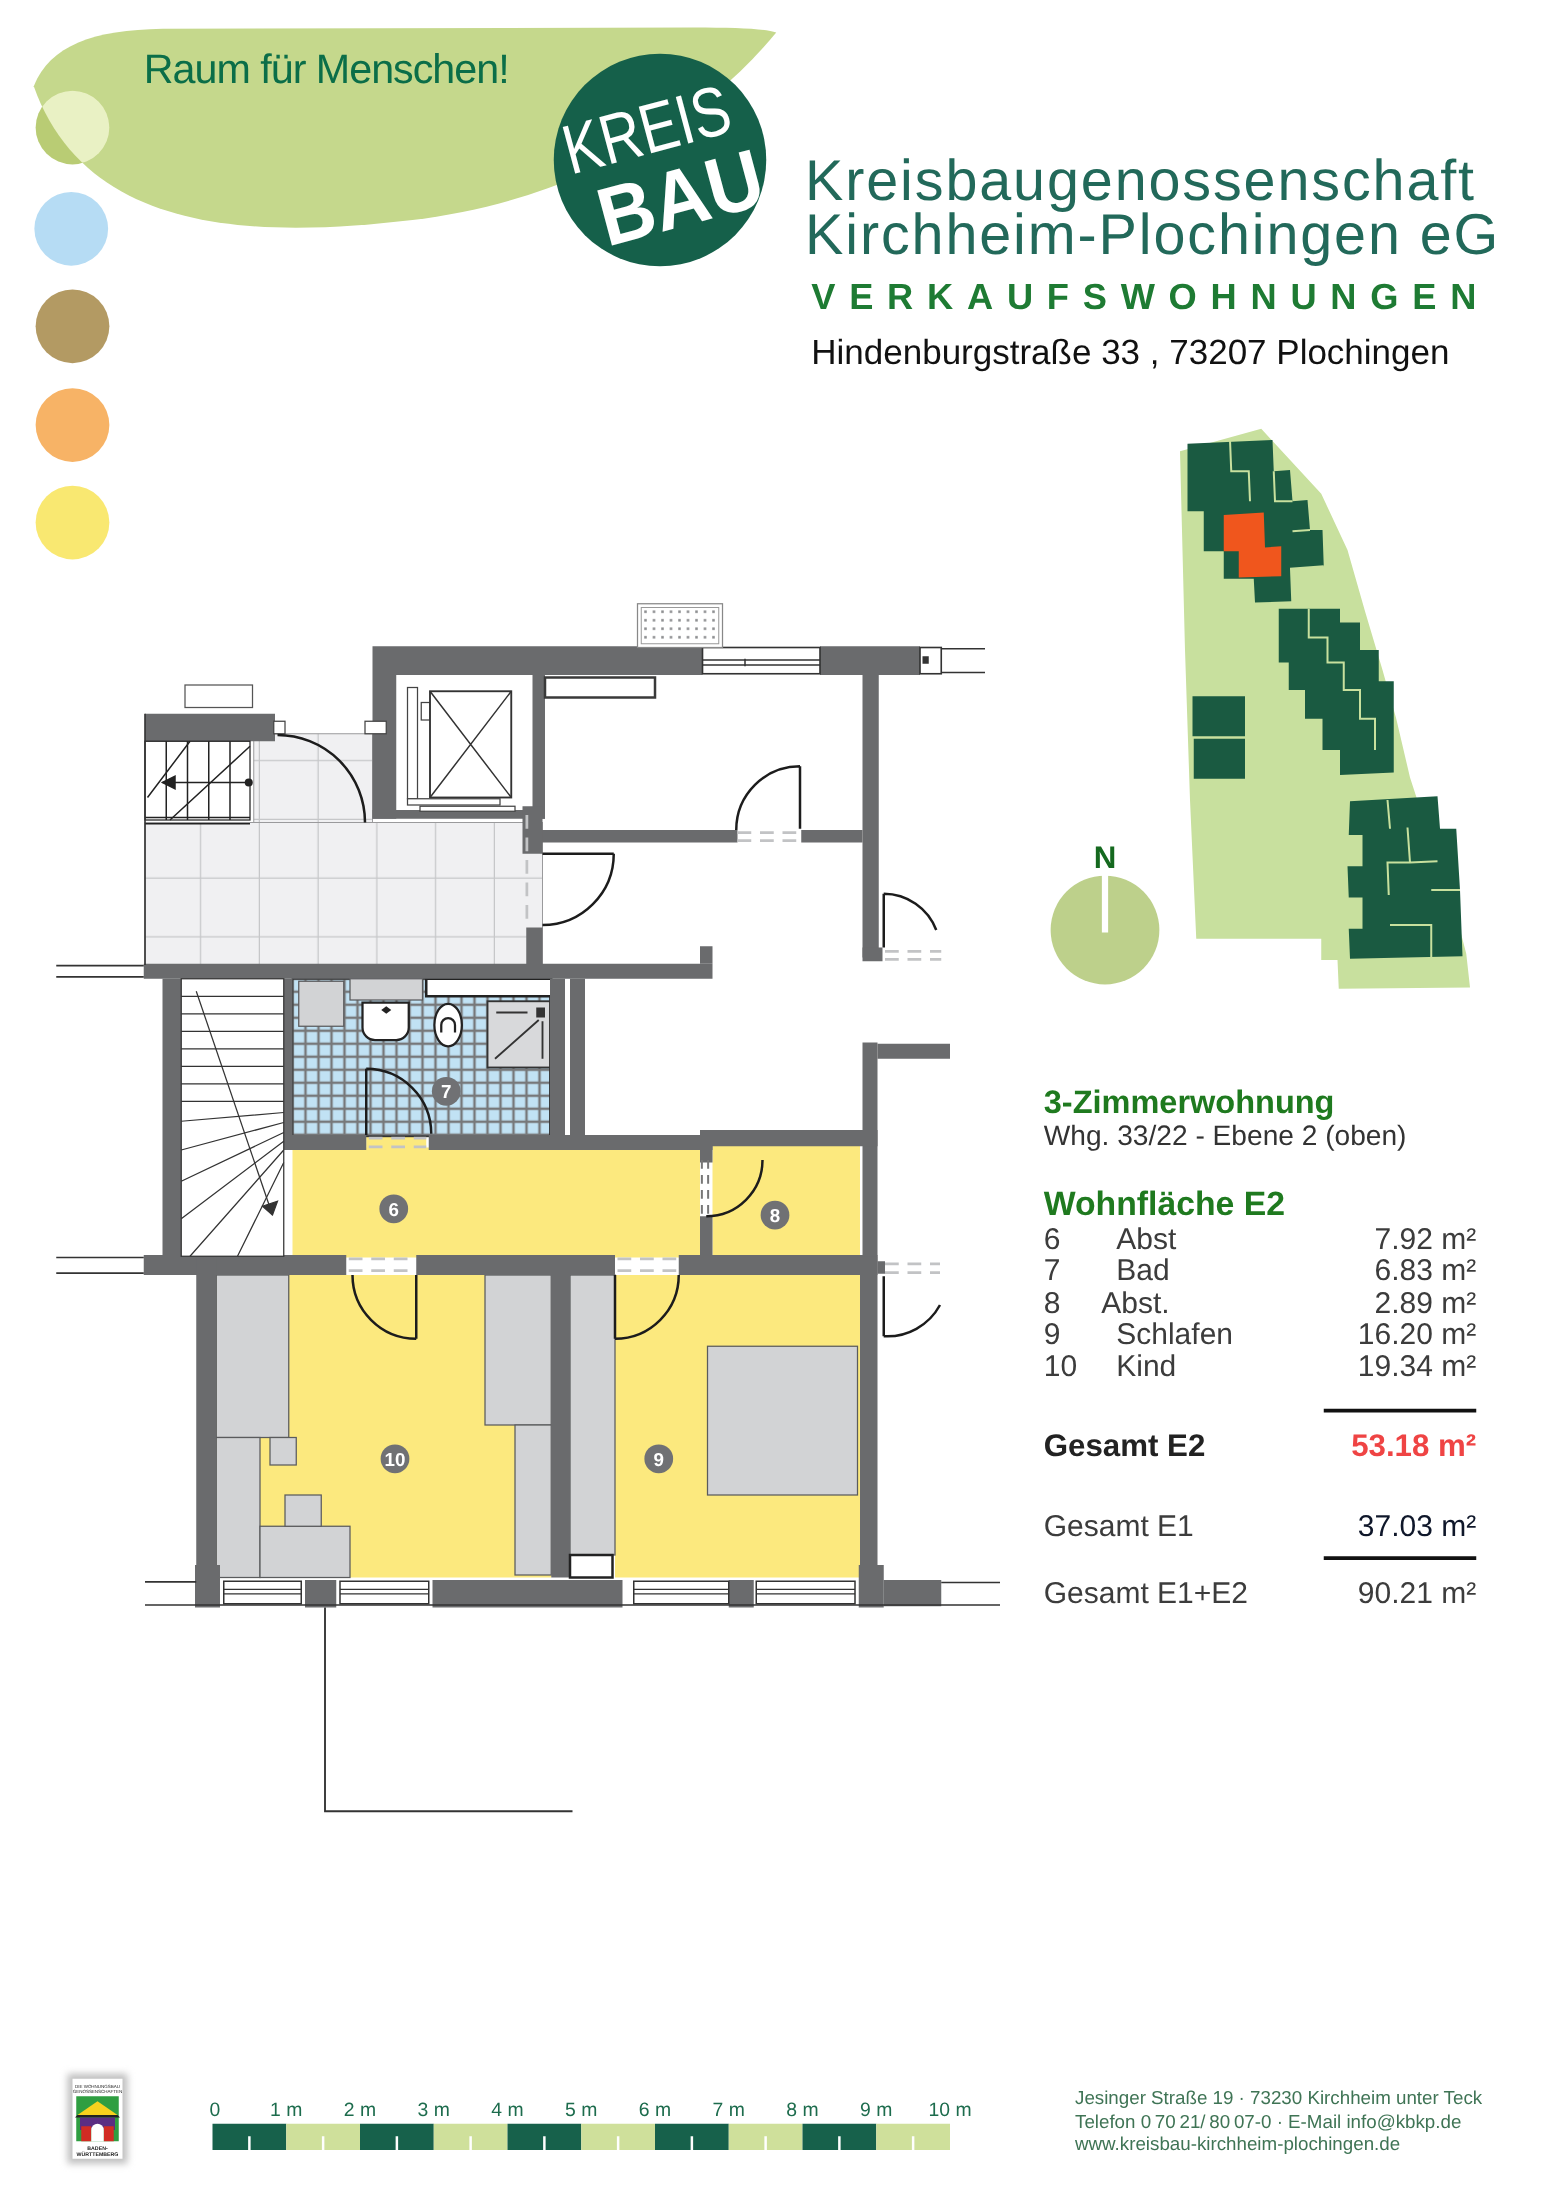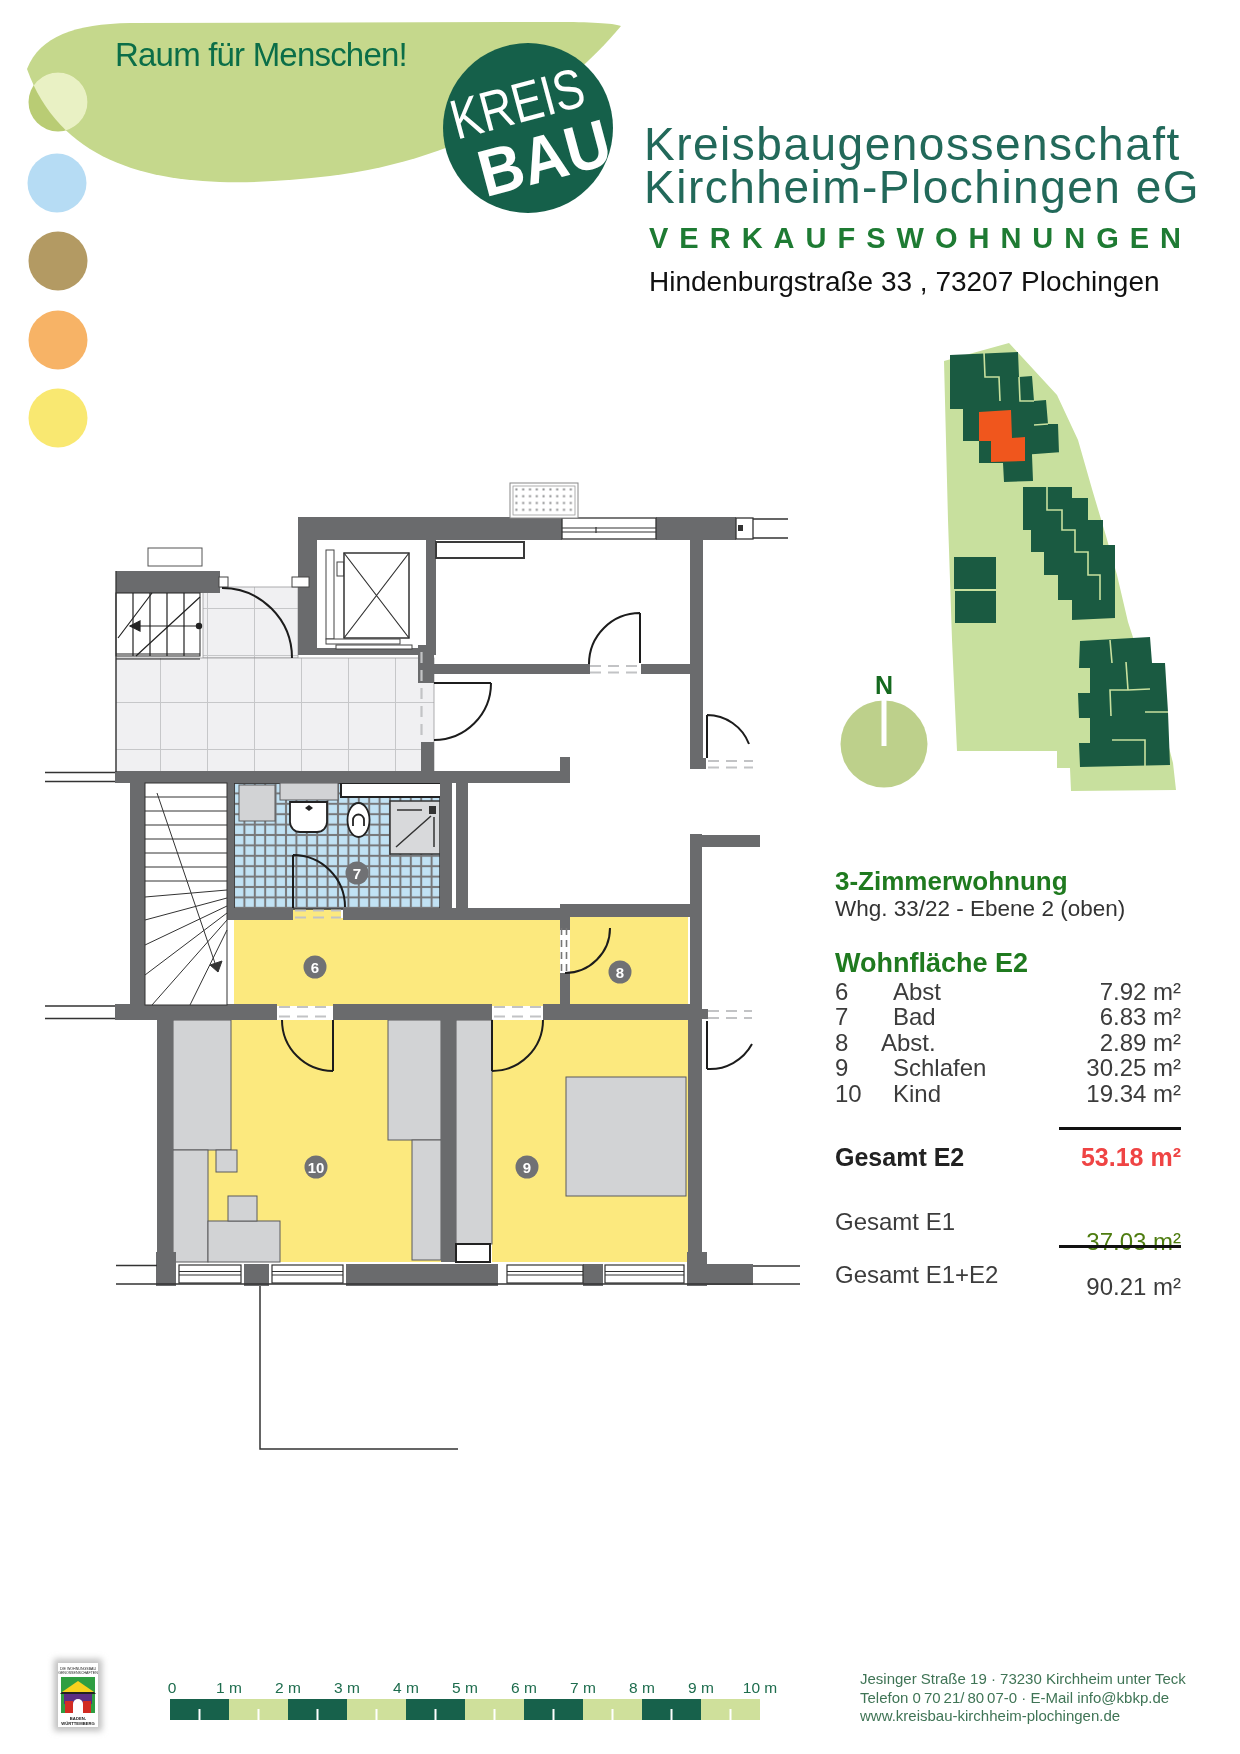--- a/index.html
+++ b/index.html
@@ -322,28 +322,28 @@
       <div class="abs" style="left:58px;top:0;">Abst</div>
       <div class="abs" style="right:0;top:0;">7.92 m²</div>
     <div class="abs" style="left:0;top:25px;">7</div>
       <div class="abs" style="left:58px;top:25px;">Bad</div>
       <div class="abs" style="right:0;top:25px;">6.83 m²</div>
     <div class="abs" style="left:0;top:51px;">8</div>
       <div class="abs" style="left:46px;top:51px;">Abst.</div>
       <div class="abs" style="right:0;top:51px;">2.89 m²</div>
     <div class="abs" style="left:0;top:76px;">9</div>
       <div class="abs" style="left:58px;top:76px;">Schlafen</div>
-      <div class="abs" style="right:0;top:76px;">30.25 m²</div>
+      <div class="abs" style="right:0;top:76px;">16.20 m²</div>
     <div class="abs" style="left:0;top:102px;">10</div>
       <div class="abs" style="left:58px;top:102px;">Kind</div>
       <div class="abs" style="right:0;top:102px;">19.34 m²</div>
   </div>
   <div class="abs" style="left:224px;top:261px;width:122px;height:2.5px;background:#111;"></div>
   <div class="abs" style="left:0;top:277px;font-size:25px;font-weight:bold;color:#222;">Gesamt E2</div>
   <div class="abs" style="right:0;top:277px;font-size:25px;font-weight:bold;color:#ef4444;">53.18 m²</div>
   <div class="abs" style="left:0;top:342px;font-size:24px;color:#3c3c3c;">Gesamt E1</div>
-  <div class="abs" style="right:0;top:342px;font-size:24px;color:#4d7c0f;margin-top:20px;">37.03 m²</div>
+  <div class="abs" style="right:0;top:342px;font-size:24px;color:#0f172a;">37.03 m²</div>
   <div class="abs" style="left:224px;top:379px;width:122px;height:2.5px;background:#111;"></div>
   <div class="abs" style="left:0;top:395px;font-size:24px;color:#3c3c3c;">Gesamt E1+E2</div>
-  <div class="abs" style="right:0;top:395px;font-size:24px;color:#3c3c3c;margin-top:12px;">90.21 m²</div>
+  <div class="abs" style="right:0;top:395px;font-size:24px;color:#3c3c3c;">90.21 m²</div>
 </div>
 
 <div class="abs" style="left:860px;top:1670px;font-size:15px;color:#3f7455;line-height:18.5px;white-space:nowrap;">Jesinger Straße 19 · 73230 Kirchheim unter Teck<br>Telefon 0 70 21/ 80 07-0 · E-Mail info@kbkp.de<br>www.kreisbau-kirchheim-plochingen.de</div>
 
 </body></html>

